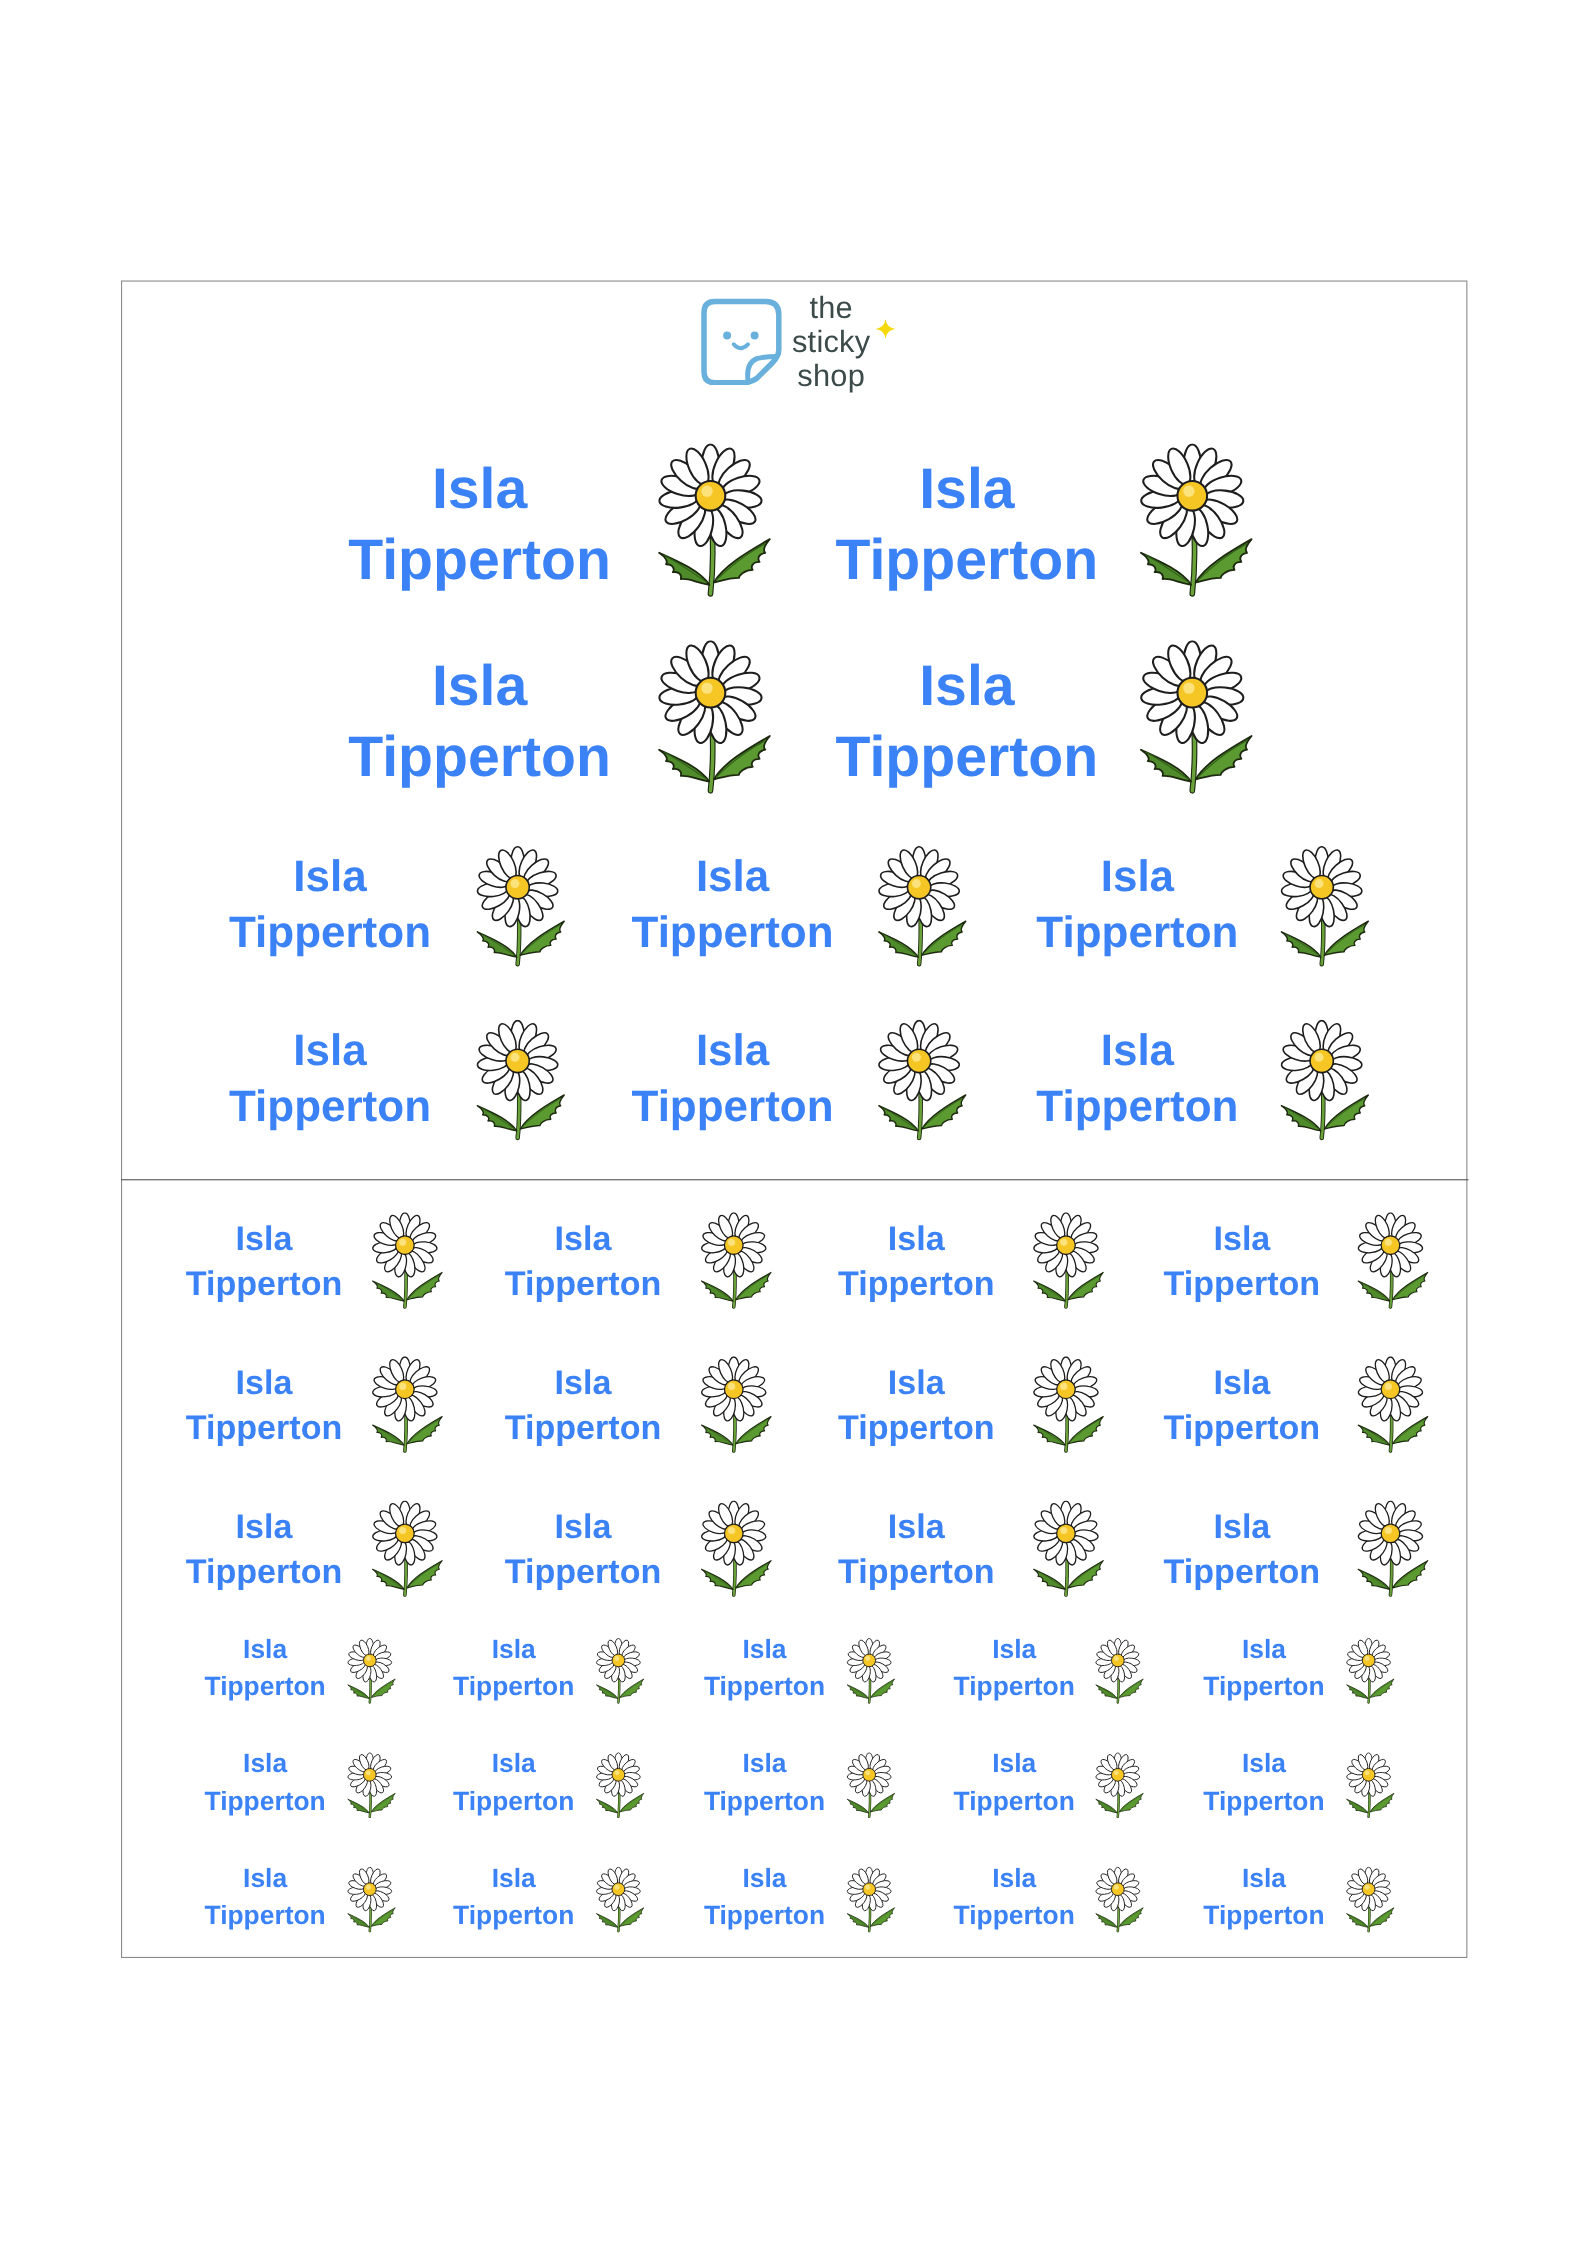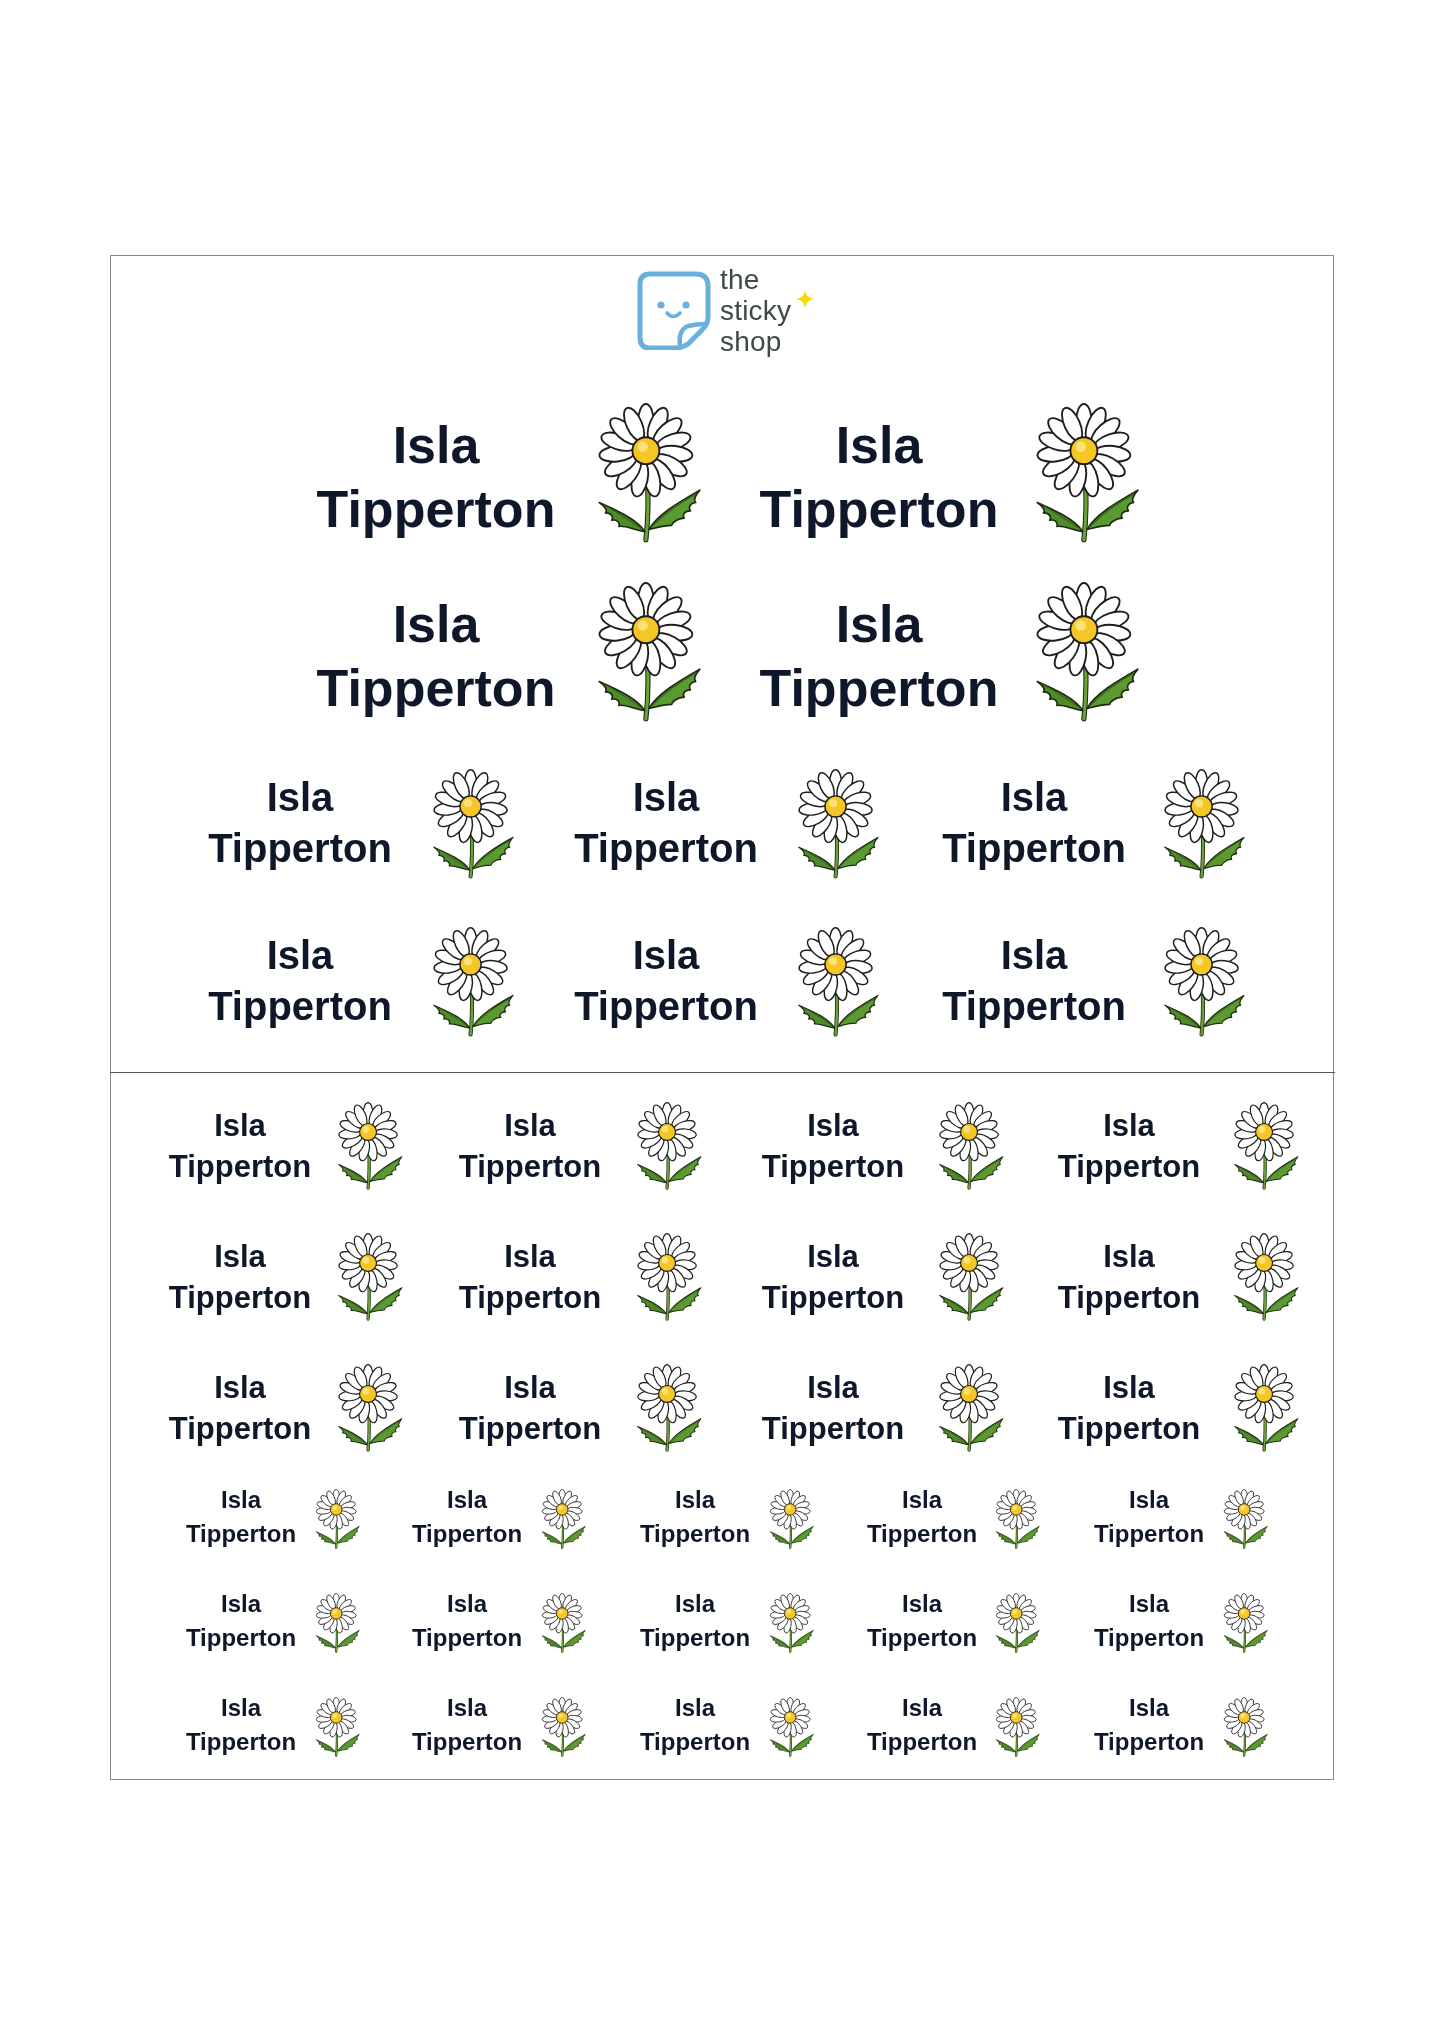--- a/index.html
+++ b/index.html
@@ -2,23 +2,23 @@
 <html><head>
 <meta charset="utf-8">
 <style>
   html, body { margin: 0; padding: 0; background: #ffffff; }
   body { width: 1445px; height: 2043px; position: relative; overflow: hidden; font-family: "Liberation Sans", sans-serif; }
   .sheet { position: absolute; left: 110px; top: 255px; width: 1224px; height: 1525px; border: 1.5px solid #8a8a8a; box-sizing: border-box; }
   .divider { position: absolute; left: 110px; top: 1072px; width: 1225px; height: 0; border-top: 1.5px solid #555; }
   .logo { position: absolute; left: 636px; top: 270px; width: 190px; height: 84px; }
   .logo-icon { position: absolute; left: 0; top: 0; width: 76px; height: 80px; }
   .logo-text { position: absolute; left: 84px; top: -6px; font-family: "Liberation Sans", sans-serif; font-size: 28px; line-height: 31px; color: #3c4a4a; letter-spacing: 0.2px; }
-  .logo-text div { white-space: nowrap; }
+  .logo-text div { white-space: nowrap; text-align: center; }
   .sparkle { position: absolute; left: 160px; top: 20px; width: 18px; height: 18px; }
-  .label-text { position: absolute; text-align: center; font-weight: bold; color: #0f172a; white-space: nowrap; transform: translateX(-50%); }
+  .label-text { position: absolute; text-align: center; font-weight: bold; color: #3b82f6; white-space: nowrap; transform: translateX(-50%); }
   .label-text span { display: block; }
   .flower { position: absolute; }
   .size-l .label-text { font-size: 52px; line-height: 64px; }
   .size-m .label-text { font-size: 40px; line-height: 51px; }
   .size-s .label-text { font-size: 31px; line-height: 41px; }
   .size-t .label-text { font-size: 24px; line-height: 34px; }
 </style>
 </head>
 <body>
 

